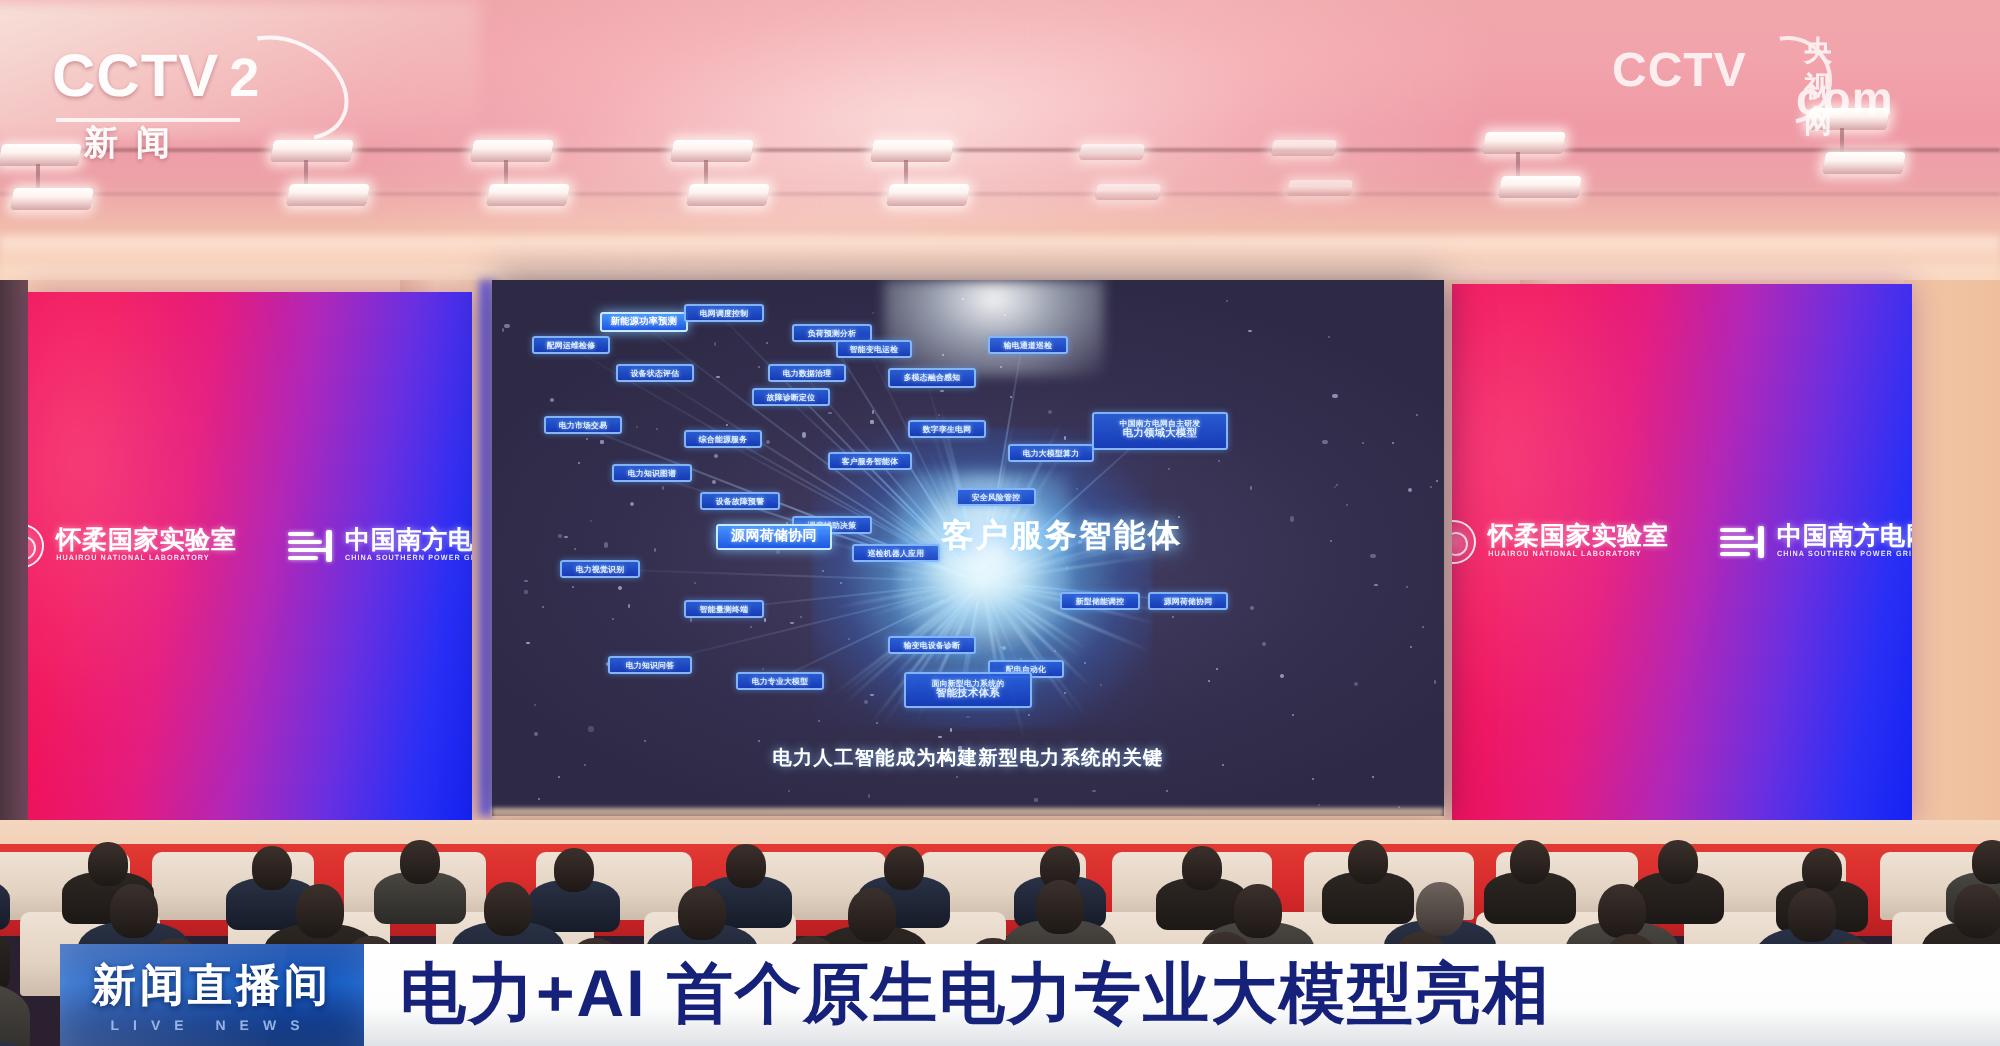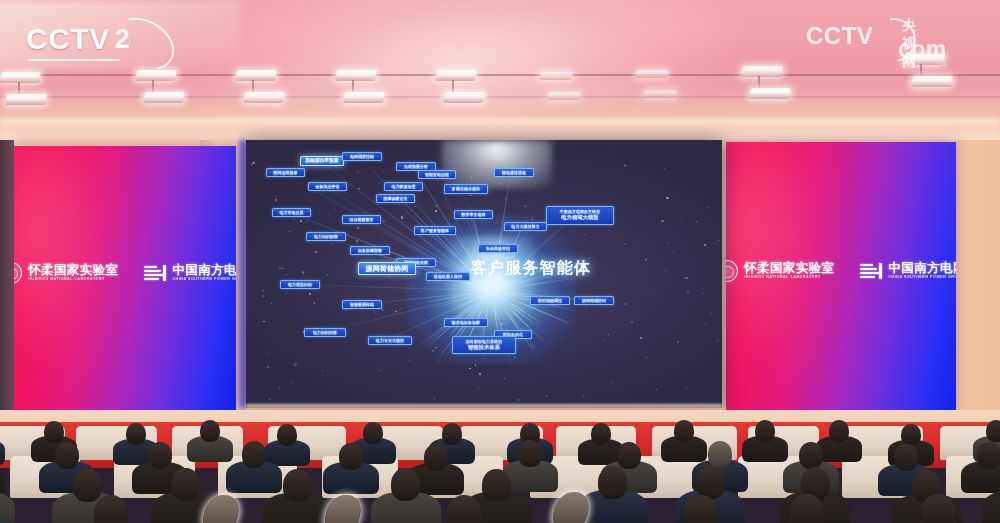--- a/index.html
+++ b/index.html
@@ -934,20 +934,21 @@
           <span class="l2">电力领域大模型</span>
         </div>
         <div class="node stack" style="left: 206px; top: 196px; width: 56px; height: 14px;">
           <span class="l1">面向新型电力系统的</span>
           <span class="l2">智能技术体系</span>
         </div>
         <div class="node hi" style="left: 112px; top: 122px; width: 52px; height: 11px; font-size: 7px;">源网荷储协同</div>
       </div>
 
     <div class="screen-title">客户服务智能体</div>
+    <div class="screen-caption">电力人工智能成为构建新型电力系统的关键</div>
   </div>
   <div class="screen-bottom-lip"></div>
 
   <div class="stage-front-pale"></div>
   <div class="stage-red"></div>
   <div class="audience" id="audience">
       <div class="seat" style="left: -20px; top: 10px; width: 85px; height: 34px;"></div>
       <div class="seat" style="left: 76px; top: 10px; width: 81px; height: 34px;"></div>
       <div class="seat" style="left: 172px; top: 10px; width: 71px; height: 34px;"></div>
       <div class="seat" style="left: 268px; top: 10px; width: 78px; height: 34px;"></div>
@@ -1051,23 +1052,33 @@
       <div class="head " style="left: 921px; top: 78px; width: 34px; height: 39px;"></div>
     </div>
 
   <div class="cctv13">
     <div class="row1">
       <span class="mark">CCTV</span>
       <span class="thirteen">2</span>
     </div>
     <div class="swoosh"></div>
     <div class="underline"></div>
+    <div class="cn">新闻</div>
   </div>
 
   <div class="cctvcom">
     <div class="big">CCTV</div>
     <div class="arc"></div>
     <div class="cn">央视网</div>
     <div class="dotcom">com</div>
   </div>
 
+  <div class="lower-third">
+    <div class="program-badge">
+      <div class="name">新闻直播间</div>
+      <div class="sub">LIVE NEWS</div>
+    </div>
+    <div class="headline-bar">
+      <div class="text">电力+AI 首个原生电力专业大模型亮相</div>
+    </div>
+  </div>
 
 </div>
 
 </body></html>

